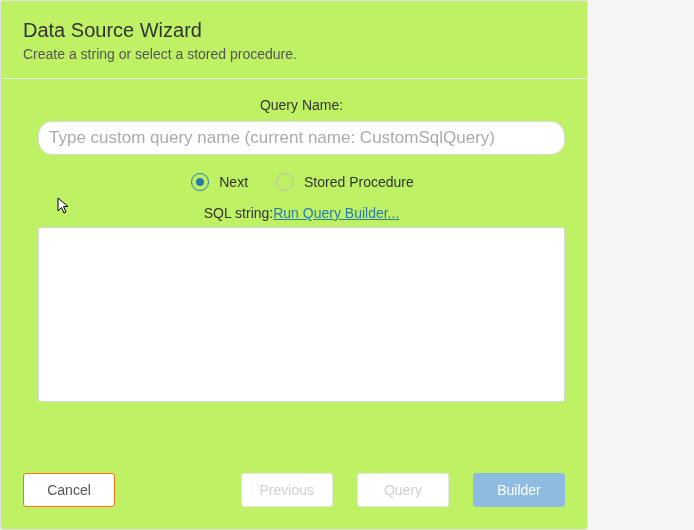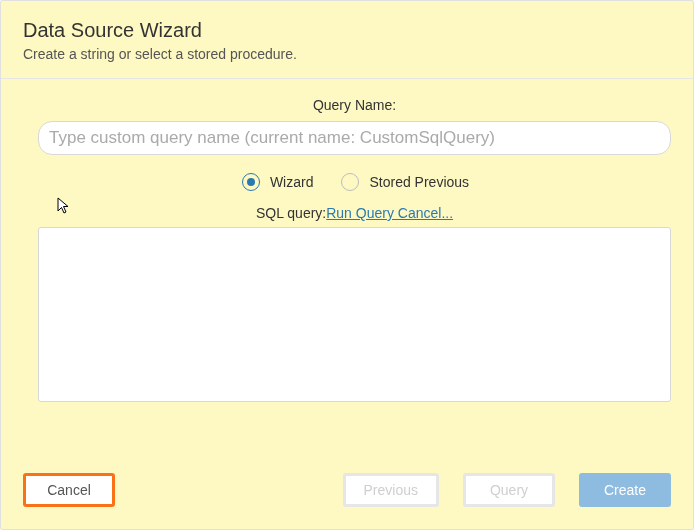--- a/index.html
+++ b/index.html
@@ -8,22 +8,22 @@
       padding: 0;
     }
     body {
       font-family: -apple-system, BlinkMacSystemFont, "Segoe UI", Arial, sans-serif;
       background: #f5f5f5;
       width: 694px;
       height: 530px;
       overflow: hidden;
     }
     .wizard {
-      background: #fef9c3;
-      width: 694px;
+      background: #bef264;
+      width: 588px;
       height: 530px;
       border: 1px solid #e0e0e0;
       border-radius: 3px;
       display: flex;
       flex-direction: column;
     }
     .wizard-header {
       padding: 18px 22px 16px 22px;
       border-bottom: 1px solid #e6e6e6;
     }
@@ -139,21 +139,21 @@
       justify-content: space-between;
       align-items: center;
     }
     .footer-right {
       display: flex;
       gap: 24px;
     }
     .btn {
       min-width: 92px;
       height: 34px;
-      border: 3px solid #f97316;
+      border: 1px solid #f97316;
       background: #fff;
       border-radius: 3px;
       font-size: 14px;
       color: #555;
       cursor: pointer;
       padding: 0 18px;
     }
     .btn.disabled {
       color: #cfcfcf;
       border-color: #e6e6e6;
@@ -174,40 +174,40 @@
     <div class="wizard-subtitle">Create a string or select a stored procedure.</div>
   </div>
 
   <div class="wizard-body">
     <label class="field-label">Query Name:</label>
     <input type="text" class="text-input" placeholder="Type custom query name (current name: CustomSqlQuery)" style="">
 
     <div class="radio-row">
       <div class="radio-option">
         <span class="radio-circle selected"></span>
-        <span class="radio-label">Wizard</span>
+        <span class="radio-label">Next</span>
       </div>
       <div class="radio-option">
         <span class="radio-circle"></span>
-        <span class="radio-label">Stored Previous</span>
+        <span class="radio-label">Stored Procedure</span>
       </div>
     </div>
 
     <div class="sql-row">
-      <span class="field-label" style="margin-bottom:0">SQL query:</span>
-      <a class="link">Run Query Cancel...</a>
+      <span class="field-label" style="margin-bottom:0">SQL string:</span>
+      <a class="link">Run Query Builder...</a>
     </div>
     <textarea class="textarea" style=""></textarea>
 
     <svg class="cursor-svg" width="16" height="18" viewBox="0 0 16 18">
       <path d="M1 1 L1 14 L4.5 10.5 L7 16 L9 15 L6.5 9.5 L11 9.5 Z" fill="#ffffff" stroke="#000000" stroke-width="1"></path>
     </svg>
   </div>
 
   <div class="wizard-footer">
     <button class="btn">Cancel</button>
     <div class="footer-right">
       <button class="btn disabled">Previous</button>
       <button class="btn disabled">Query</button>
-      <button class="btn primary">Create</button>
+      <button class="btn primary">Builder</button>
     </div>
   </div>
 </div>
 
 </body></html>

